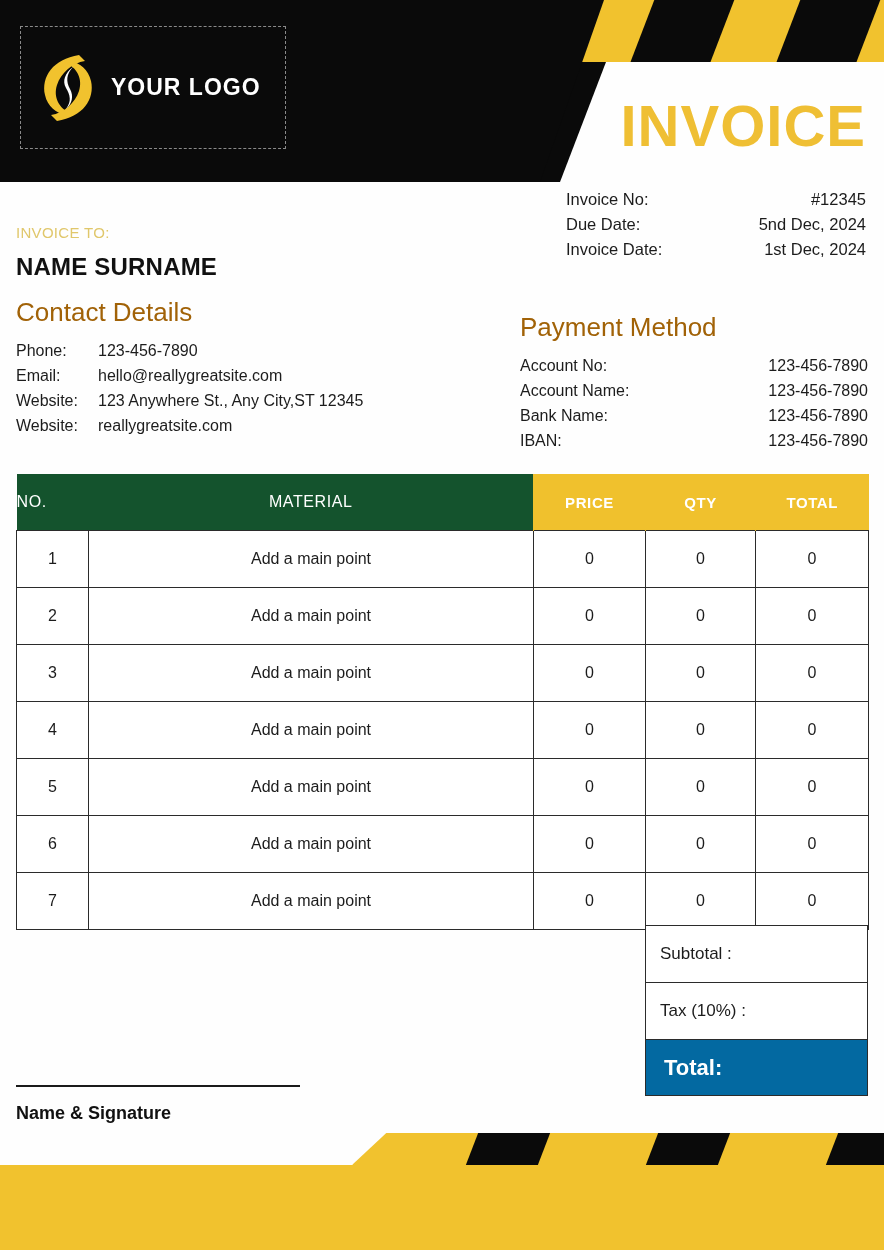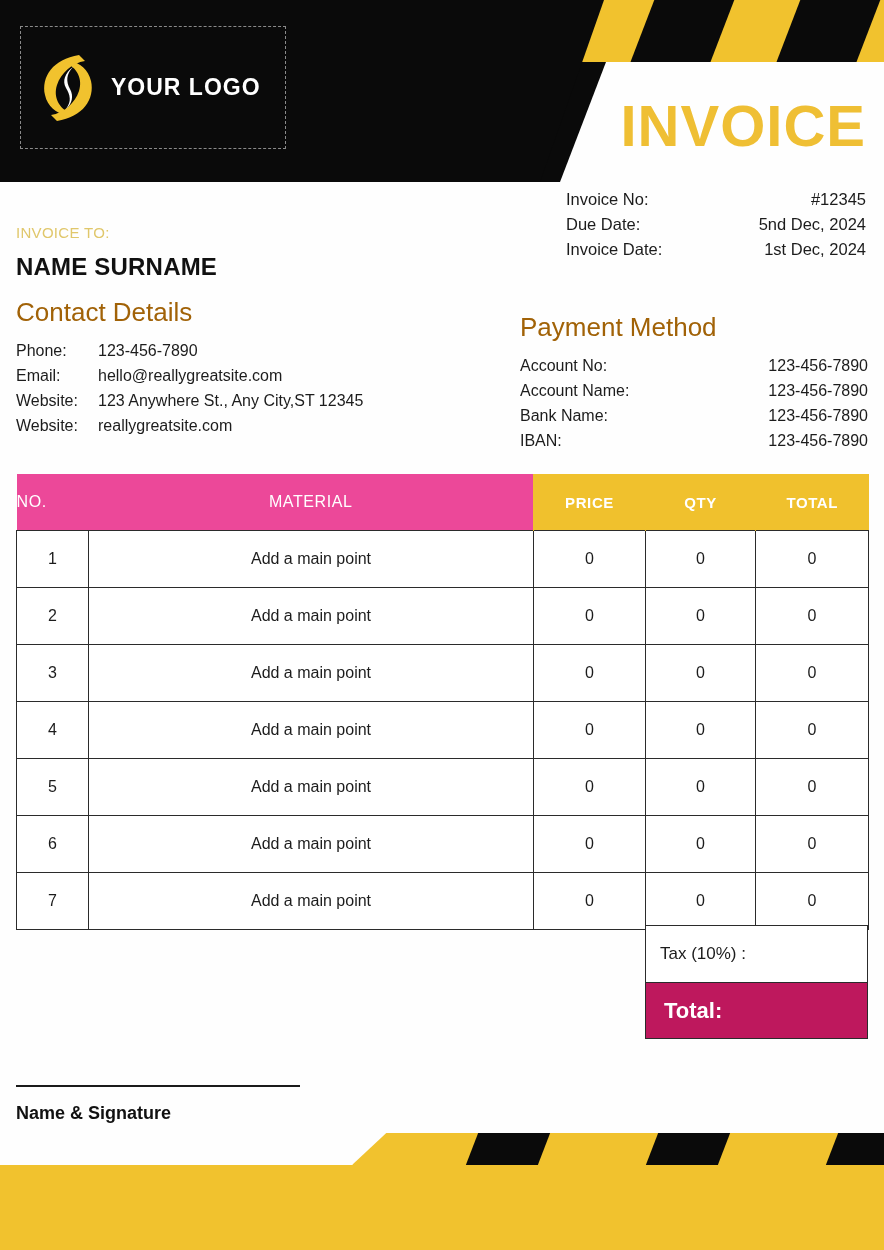--- a/index.html
+++ b/index.html
@@ -176,21 +176,21 @@
     width: 852px;
     border-collapse: collapse;
     table-layout: fixed;
     font-size: 16px;
   }
   .table th, .table td {
     padding: 0;
     margin: 0;
   }
   .thead-no, .thead-material {
-    background: #ec4899;
+    background: #14532d;
     color: #FFFFFF;
     height: 56px;
     font-weight: normal;
     font-size: 16px;
     letter-spacing: 0.6px;
   }
   .thead-no { text-align: left; padding-left: 18px; }
   .thead-material { text-align: center; }
   .thead-y {
     background: #F0C12D;
@@ -231,21 +231,21 @@
     height: 57px;
     display: flex;
     align-items: center;
     padding-left: 14px;
     font-size: 17px;
     color: #1C1C1C;
     border-bottom: 1px solid #2B2B2B;
     box-sizing: border-box;
   }
   .totals-row.grand {
-    background: #be185d;
+    background: #0369a1;
     color: #FFFFFF;
     font-weight: bold;
     font-size: 22px;
     border-bottom: none;
     height: 55px;
     padding-left: 18px;
   }
 
   
   .signature {
@@ -461,20 +461,24 @@
         <td>Add a main point</td>
         <td>0</td>
         <td>0</td>
         <td>0</td>
       </tr>
     </tbody>
   </table>
 
   <div class="totals">
     <div class="totals-row">
+      <span>Subtotal :</span>
+      <span></span>
+    </div>
+    <div class="totals-row">
       <span>Tax (10%) :</span>
       <span></span>
     </div>
     <div class="totals-row grand">
       <span>Total:</span>
       <span></span>
     </div>
   </div>
 
   <div class="signature">

